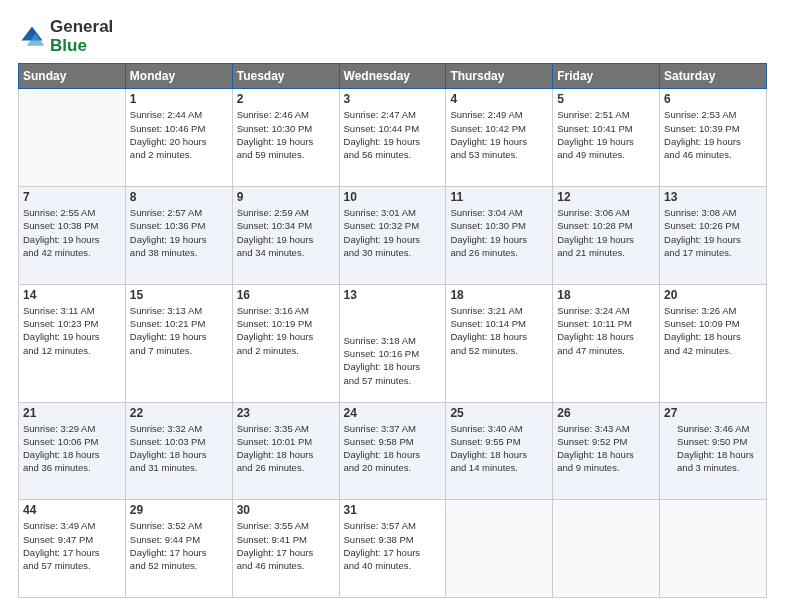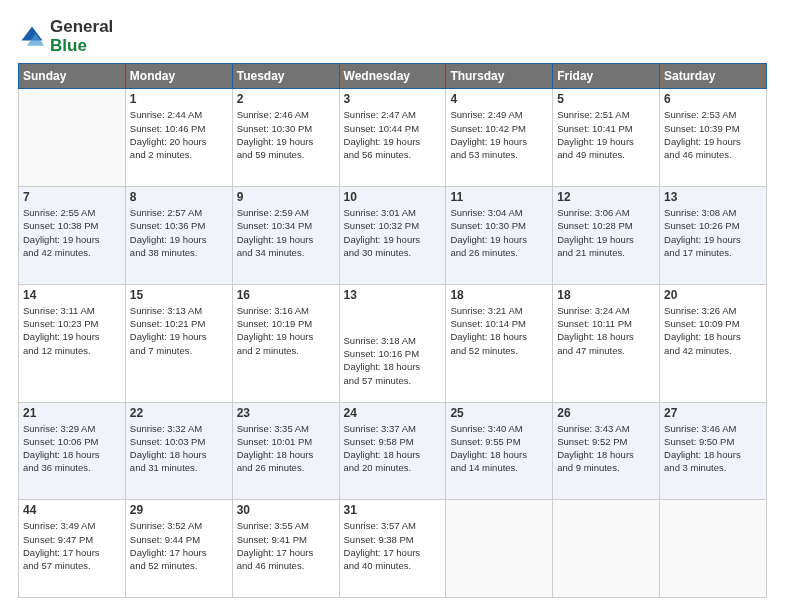--- a/index.html
+++ b/index.html
@@ -319,21 +319,21 @@
           </td>
           <td>
             <span class="day-number">26</span>
             <div class="day-info" style="white-space: pre-line;">Sunrise: 3:43 AM
 Sunset: 9:52 PM
 Daylight: 18 hours
 and 9 minutes.</div>
           </td>
           <td>
             <span class="day-number">27</span>
-            <div class="day-info" style="white-space: pre-line;">Sunrise: 3:46 AM
+            <div class="day-info" style="white-space: pre-line; margin-left: 13px;">Sunrise: 3:46 AM
 Sunset: 9:50 PM
 Daylight: 18 hours
 and 3 minutes.</div>
           </td>
         </tr>
         <tr>
           <td>
             <span class="day-number">44</span>
             <div class="day-info" style="white-space: pre-line;">Sunrise: 3:49 AM
 Sunset: 9:47 PM

